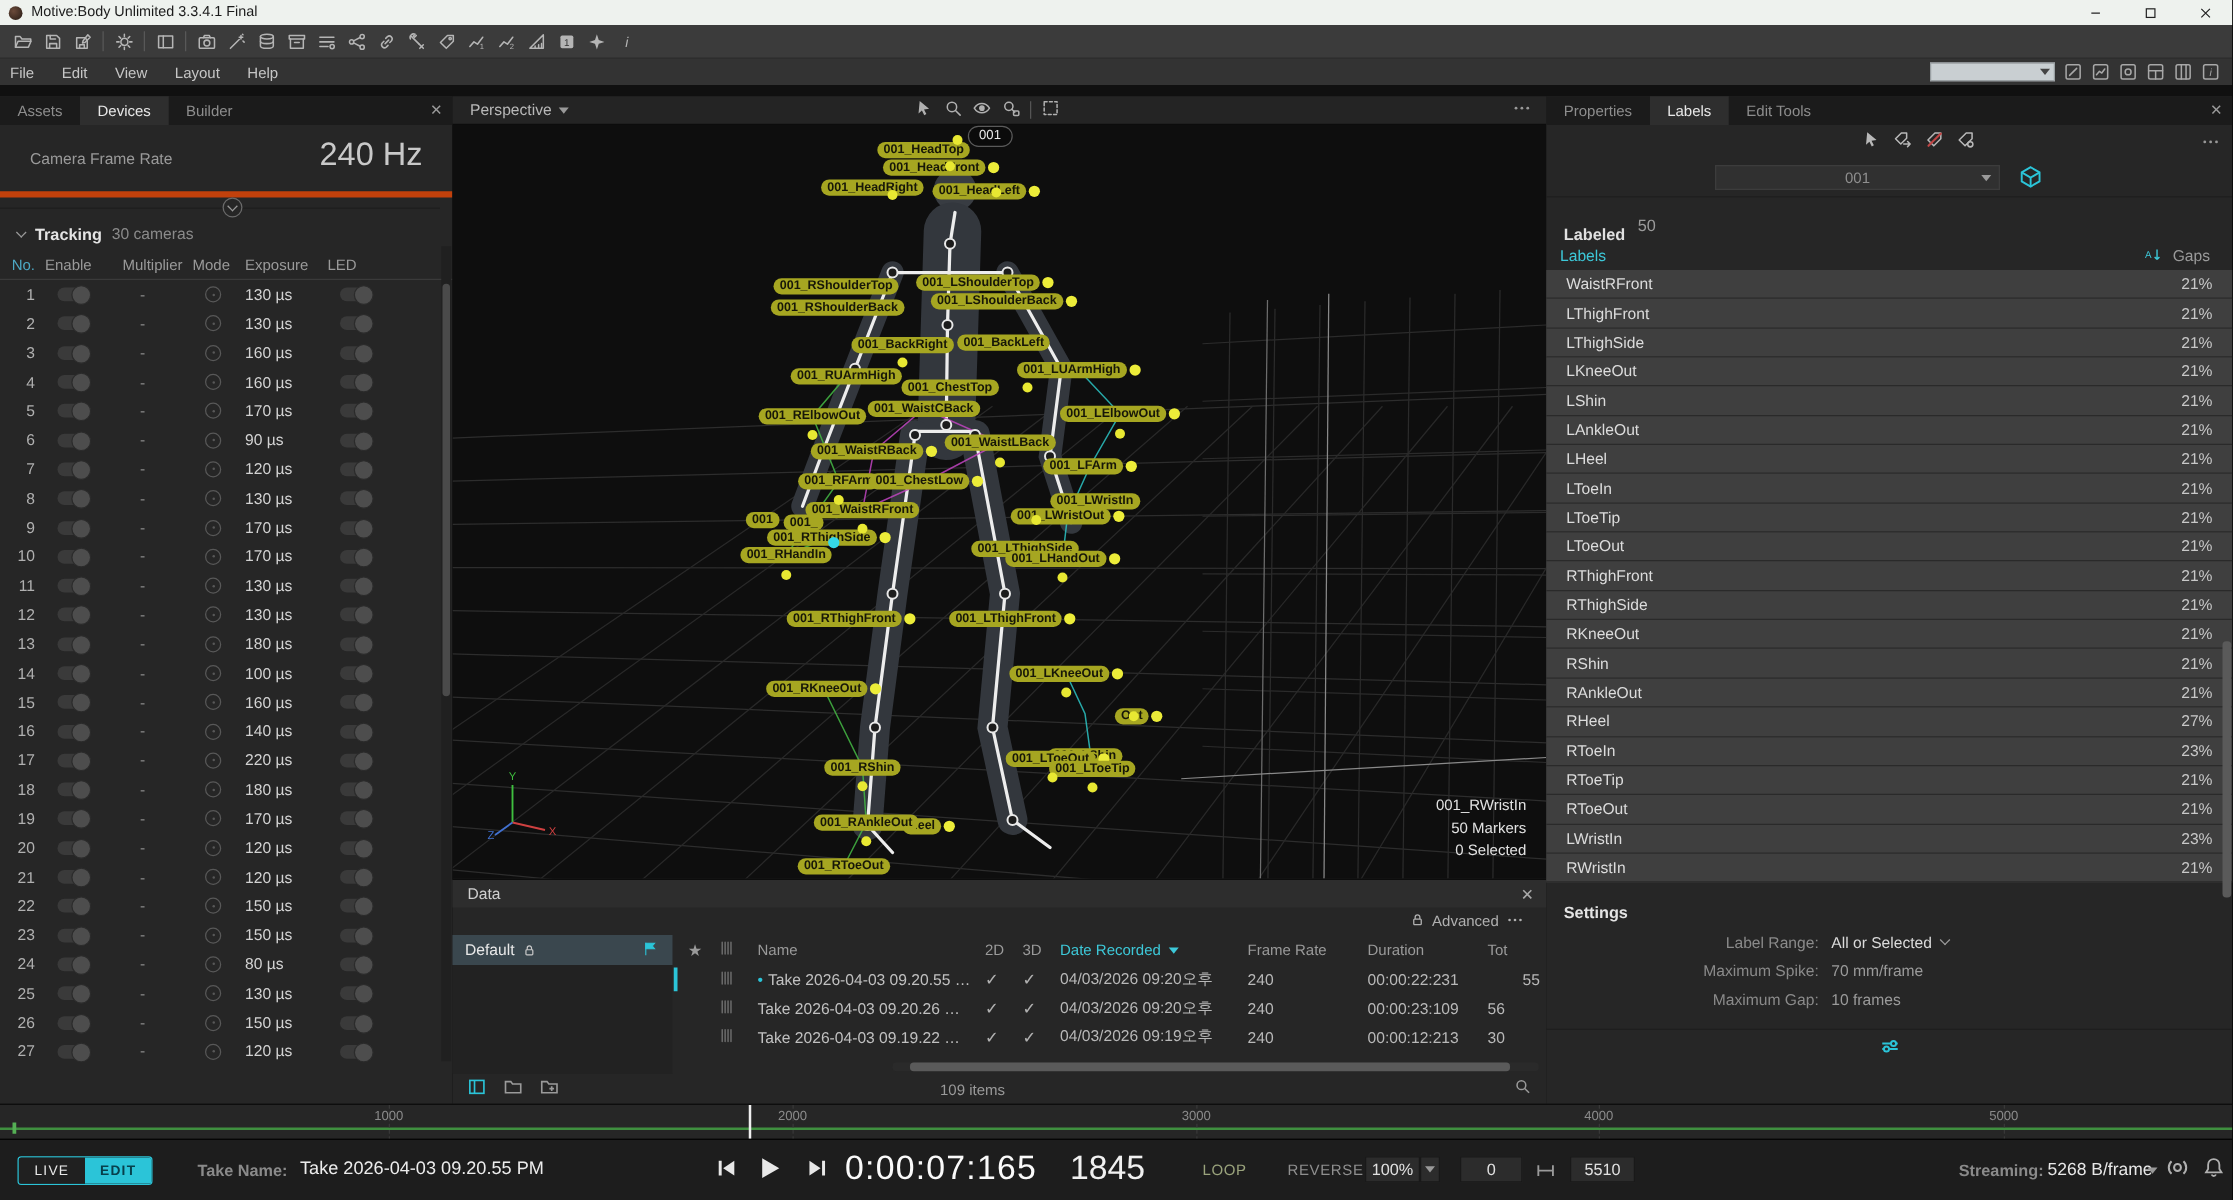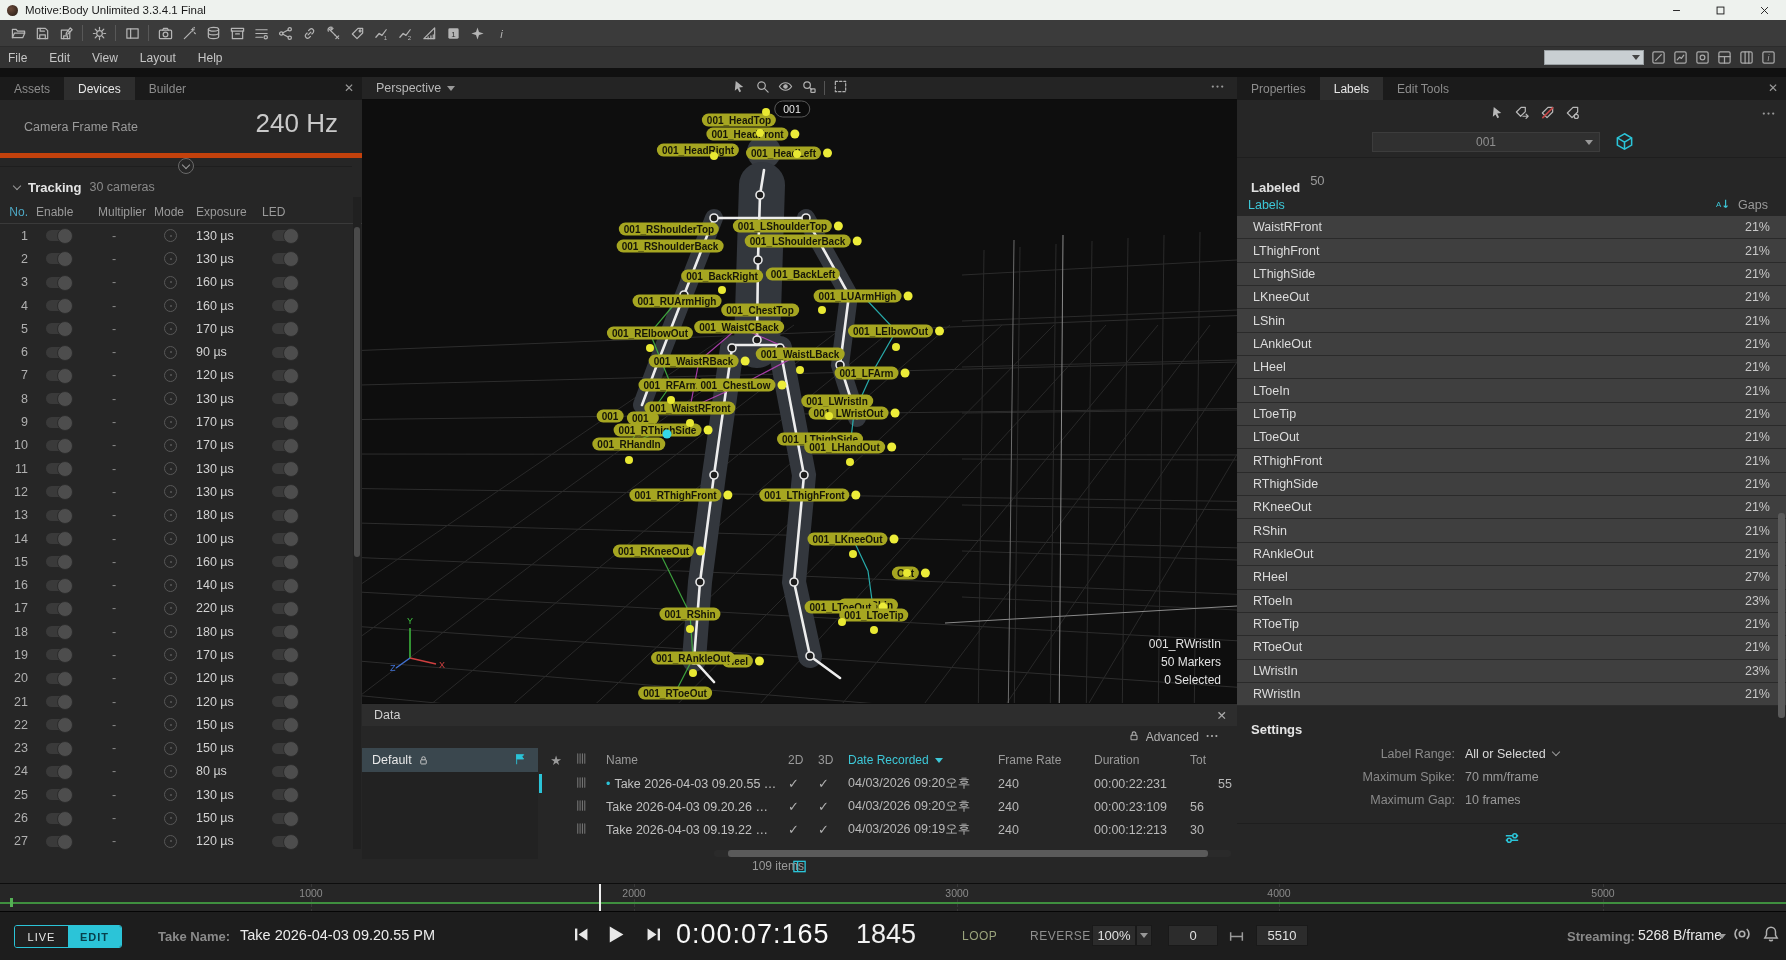--- a/index.html
+++ b/index.html
@@ -93,21 +93,21 @@
   #take-header{height:24px;font-size:12px;color:#9a9a9a;}
   #take-header .date{color:#3dc8d8;display:flex;align-items:center;gap:6px;}
   .take-row{height:23px;font-size:12.5px;color:#c0c0c0;position:relative;}
   .take-row .nm{white-space:nowrap;overflow:hidden;}
   .take-row .chk{color:#b0b0b0;font-size:13px;}
   .take-row.sel::before{content:"";position:absolute;left:1px;top:2px;width:3px;height:19px;background:#2bc4d8;}
   .bars-ic{color:#777;}
   .bullet{color:#2bc4d8;margin-right:4px;}
   #hscroll{position:absolute;left:176px;right:6px;bottom:2px;height:7px;background:#2a2a2a;border-radius:3px;}
   #hscroll .thumb{position:absolute;left:14px;width:480px;height:7px;background:#5a5a5a;border-radius:3px;}
-  #data-footer{height:25px;display:flex;align-items:center;padding:0 12px;gap:14px;color:#9a9a9a;flex-direction:column;}
+  #data-footer{height:25px;display:flex;align-items:center;padding:0 12px;gap:14px;color:#9a9a9a;}
   #data-footer .items{position:absolute;left:390px;font-size:12px;}
   #data-footer .mag{margin-left:auto;color:#9a9a9a;}
   .teal{color:#2bc4d8;}
   
   #rp-tools{height:28px;display:flex;align-items:center;justify-content:flex-end;gap:12px;padding-right:16px;color:#b8b8b8;position:relative;}
   #rp-dots{position:absolute;right:10px;top:6px;color:#999;}
   #rp-tools .grp{display:flex;gap:10px;margin-right:190px;}
   #ms-row{height:30px;position:relative;border-bottom:1px solid #1e1e1e;}
   #ms-select{position:absolute;left:135px;top:4px;width:228px;height:20px;background:#303030;border:1px solid #3c3c3c;
     display:flex;align-items:center;justify-content:center;font-size:12px;color:#8f8f8f;}
@@ -812,21 +812,21 @@
               <span class="pill">001_LFArm</span>
               <span class="mdot"></span>
             </div>
             <div class="marker" style="left: 309px; top: 285px;">
               <span class="pill">001_RFArm</span>
             </div>
             <div class="marker" style="left: 379px; top: 285px;">
               <span class="pill">001_ChestLow</span>
               <span class="mdot"></span>
             </div>
-            <div class="marker" style="left: 455px; top: 301px; padding-left: 40px;">
+            <div class="marker" style="left: 494px; top: 301px; padding-left: 40px;">
               <span class="pill">001_LWristIn</span>
             </div>
             <div class="marker" style="left: 248px; top: 316px;">
               <span class="pill">001</span>
             </div>
             <div class="marker" style="left: 281px; top: 318px;">
               <span class="pill">001_</span>
             </div>
             <div class="marker" style="left: 328px; top: 308px;">
               <span class="pill">001_WaistRFront</span>

